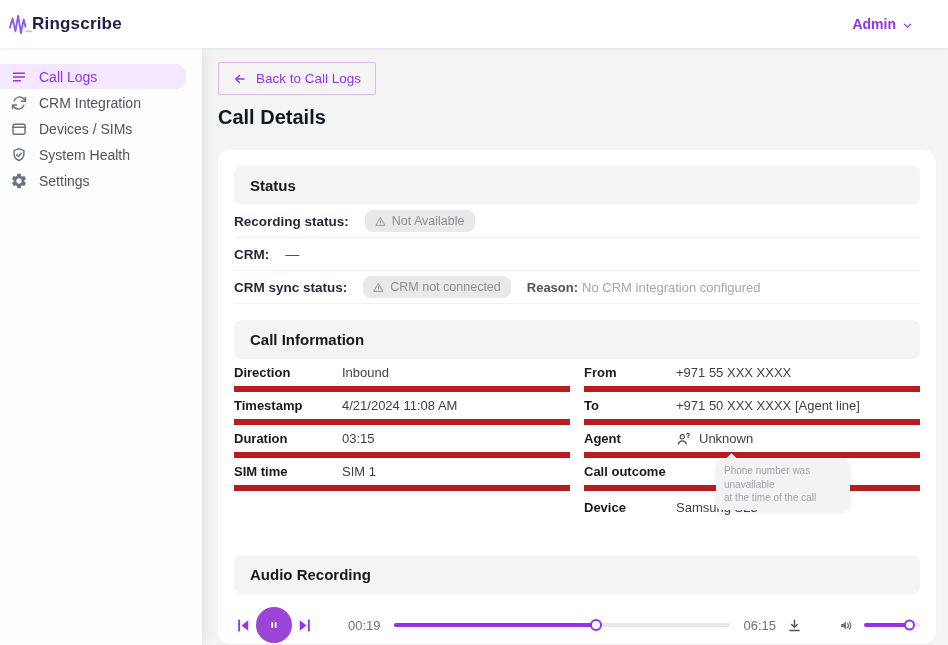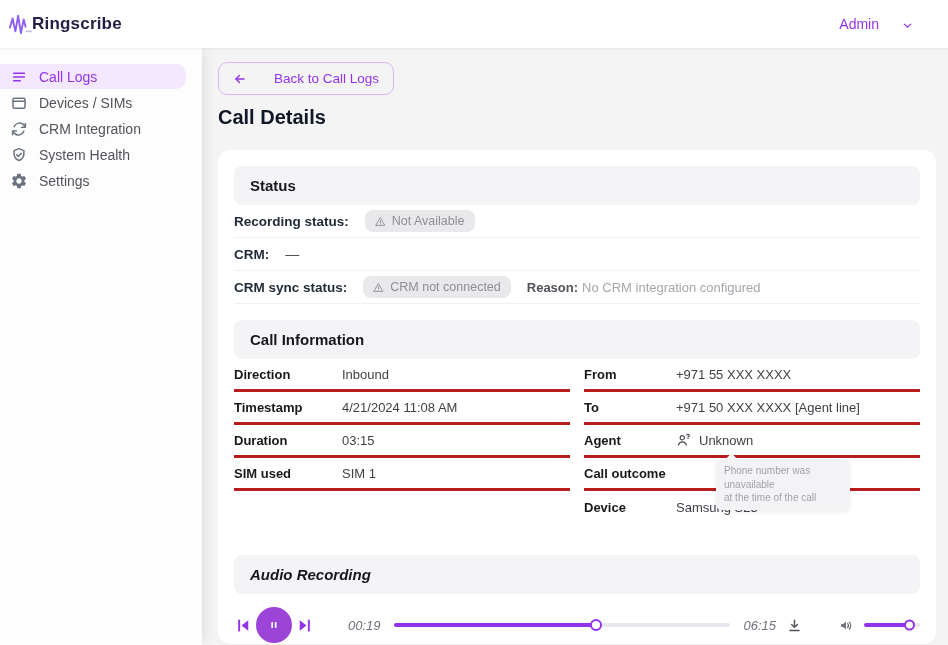--- a/index.html
+++ b/index.html
@@ -17,21 +17,21 @@
   .topbar {
     position:fixed; top:0; left:0; right:0; height:48px;
     background:#ffffff;
     box-shadow:0 1px 3px rgba(0,0,0,.07);
     display:flex; align-items:center; justify-content:space-between;
     padding:0 34px 0 8px;
     z-index:30;
   }
   .brand { display:flex; align-items:center; gap:0; }
   .brand-name { font-size:17px; font-weight:700; color:#232046; letter-spacing:.2px; }
-  .user-menu { display:flex; align-items:flex-end; gap:22px; color:#9333ea; font-size:14px; font-weight:400; cursor:pointer; }
+  .user-menu { display:flex; align-items:flex-end; gap:5px; color:#9333ea; font-size:14px; font-weight:700; cursor:pointer; }
 
   
   .sidebar {
     position:fixed; top:48px; left:0; bottom:0; width:202px;
     background:#fdfdfd;
     box-shadow:6px 0 12px -4px rgba(0,0,0,.10);
     padding-top:16px;
     z-index:20;
   }
   .nav-item {
@@ -50,23 +50,23 @@
   .nav-item.active .nav-icon { color:#9333ea; }
 
   
   .main {
     margin-left:202px; margin-top:48px;
     height:597px;
     padding:14px 12px 13px 16px;
     background:#f4f4f5;
   }
   .back-btn {
-    display:inline-flex; align-items:center; gap:27px;
+    display:inline-flex; align-items:center; gap:9px;
     padding:8px 14px;
-    border:1.5px solid #d9b8f3; border-radius:9px;
+    border:1.5px solid #d9b8f3; border-radius:2px;
     color:#9333ea; font-size:13.5px; background:transparent;
     cursor:pointer; font-family:inherit;
   }
   .page-title { margin-top:11px; font-size:20px; font-weight:700; color:#101828; }
 
   .card {
     margin-top:21px;
     background:#ffffff; border-radius:12px;
     padding:16px;
     height:494px;
@@ -98,21 +98,21 @@
   .dash-value { color:#52525b; font-size:14px; }
 
   
   .ci-section { margin-top:16px; position:relative; }
   .ci-grid {
     display:grid; grid-template-columns:1fr 1fr; column-gap:14px;
   }
   .ci-cell {
     display:flex; align-items:center;
     min-height:33px;
-    border-bottom:3px solid #b91c1c;
+    border-bottom:6px solid #b91c1c;
     font-size:13px;
   }
   .ci-cell.no-border { border-bottom:none; }
   .ci-label { width:108px; flex:0 0 108px; font-weight:700; color:#18181b; }
   .col-right .ci-label { width:92px; flex:0 0 92px; }
   .ci-value { color:#3f3f46; display:flex; align-items:center; gap:7px; }
   .agent-icon { color:#52525b; }
 
   .tooltip {
     position:absolute; left:482px; top:139px;
@@ -125,21 +125,21 @@
     z-index:5;
   }
   .tooltip-arrow {
     position:absolute; top:-4px; left:11px;
     width:9px; height:9px; background:#f3f3f5;
     transform:rotate(45deg);
     box-shadow:-1px -1px 2px rgba(0,0,0,.04);
   }
 
   
-  .audio-section { margin-top:31px;font-style:italic; }
+  .audio-section { margin-top:31px; }
   .player { display:flex; align-items:center; margin-top:11px; height:40px; }
   .skip-btn { color:#9333ea; background:none; border:none; padding:0; cursor:pointer; width:19px; height:19px; }
   .pause-btn {
     width:36px; height:36px; border-radius:50%;
     background:#9d44d8; border:none; cursor:pointer;
     display:flex; align-items:center; justify-content:center;
     margin:0 3px;
     flex:0 0 36px;
   }
   .time-label { font-size:13px; color:#71717a; white-space:nowrap; }
@@ -197,37 +197,37 @@
       <svg width="18" height="18" viewBox="0 0 24 24" fill="none" stroke="currentColor" stroke-width="2.3" stroke-linecap="round">
         <line x1="5" y1="7" x2="19" y2="7"></line>
           <line x1="5" y1="12" x2="19" y2="12"></line>
           <line x1="5" y1="17" x2="13.5" y2="17"></line>
       </svg>
     </span>
     <span>Call Logs</span>
   </div>
   <div class="nav-item">
     <span class="nav-icon">
-      <svg width="18" height="18" viewBox="0 0 24 24" fill="none" stroke="currentColor" stroke-width="2" stroke-linecap="round">
-        <rect x="4" y="5.5" width="16" height="13.5" rx="2"></rect>
-          <line x1="4" y1="9.5" x2="20" y2="9.5"></line>
-      </svg>
-    </span>
-    <span>Devices / SIMs</span>
-  </div>
-  <div class="nav-item">
-    <span class="nav-icon">
       <svg width="18" height="18" viewBox="0 0 24 24" fill="none" stroke="currentColor" stroke-width="2" stroke-linecap="round" stroke-linejoin="round">
         <polyline points="20.5 4.5 20.5 9.5 15.5 9.5"></polyline>
         <polyline points="3.5 19.5 3.5 14.5 8.5 14.5"></polyline>
         <path d="M5.6 9A7.5 7.5 0 0 1 18 6.2l2.5 2.3"></path>
         <path d="M3.5 15.5L6 17.8A7.5 7.5 0 0 0 18.4 15"></path>
       </svg>
     </span>
     <span>CRM Integration</span>
+  </div>
+  <div class="nav-item">
+    <span class="nav-icon">
+      <svg width="18" height="18" viewBox="0 0 24 24" fill="none" stroke="currentColor" stroke-width="2" stroke-linecap="round">
+        <rect x="4" y="5.5" width="16" height="13.5" rx="2"></rect>
+          <line x1="4" y1="9.5" x2="20" y2="9.5"></line>
+      </svg>
+    </span>
+    <span>Devices / SIMs</span>
   </div>
   <div class="nav-item">
     <span class="nav-icon">
       <svg width="18" height="18" viewBox="0 0 24 24" fill="none" stroke="currentColor" stroke-width="2" stroke-linecap="round" stroke-linejoin="round">
         <path d="M12 3.5l6.5 2.6v4.6c0 4.2-2.7 7.1-6.5 8.6-3.8-1.5-6.5-4.4-6.5-8.6V6.1z"></path>
         <polyline points="9 11.8 11.2 14 15 9.8"></polyline>
       </svg>
     </span>
     <span>System Health</span>
   </div>
@@ -331,21 +331,21 @@
                 <path d="M3.5 19.5c.9-3.1 3.2-4.8 6-4.8s5.1 1.7 6 4.8"></path>
                 <path d="M16.2 4.6c.5-1 1.7-1.4 2.7-.9s1.3 1.6.7 2.5c-.4.7-1.1.9-1.5 1.5"></path>
                 <line x1="18" y1="9.6" x2="18" y2="9.7"></line>
               </svg>
             </span>
             <span>Unknown</span>
           </span>
         </div>
 
         <div class="ci-cell">
-          <span class="ci-label">SIM used</span>
+          <span class="ci-label">SIM time</span>
           <span class="ci-value">SIM 1</span>
         </div>
         <div class="ci-cell col-right">
           <span class="ci-label">Call outcome</span>
           <span class="ci-value"></span>
         </div>
 
         <div class="ci-cell no-border"></div>
         <div class="ci-cell col-right no-border">
           <span class="ci-label">Device</span>

